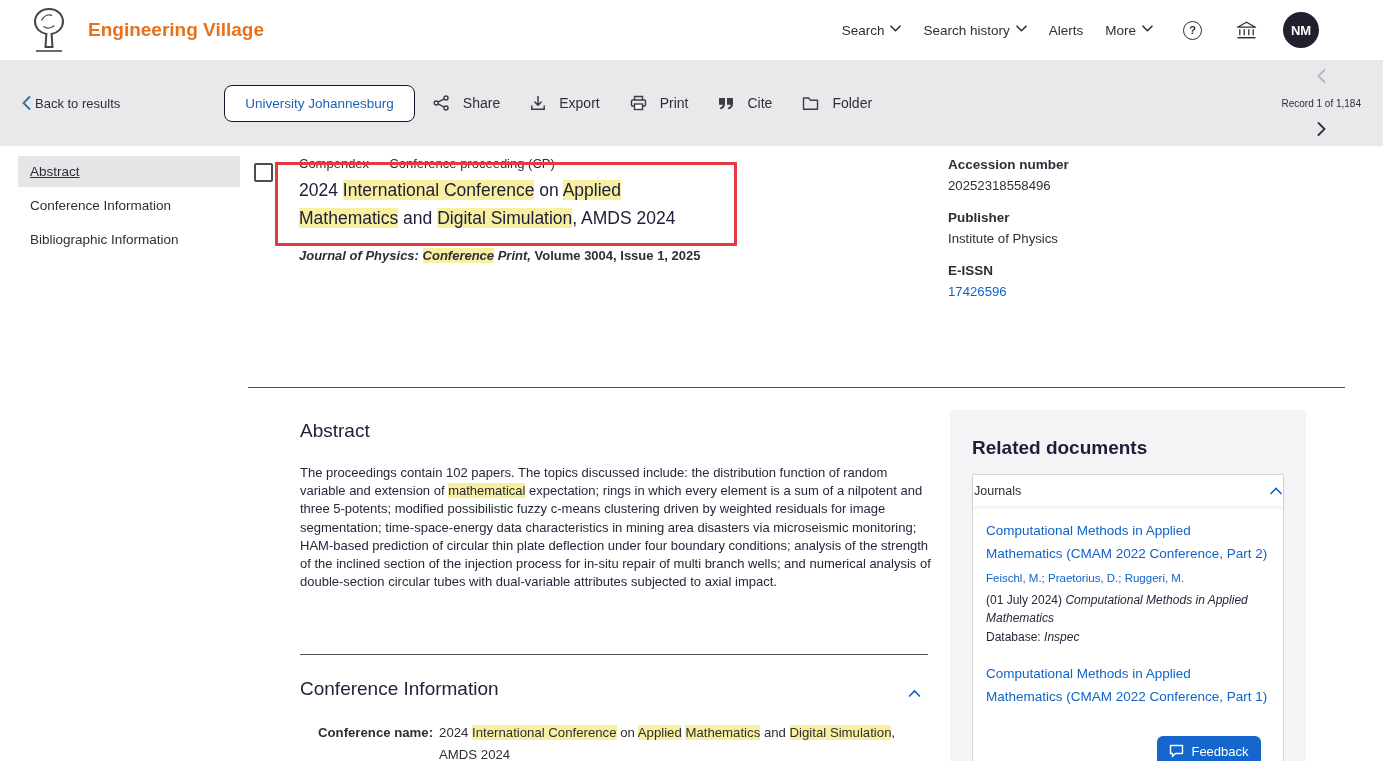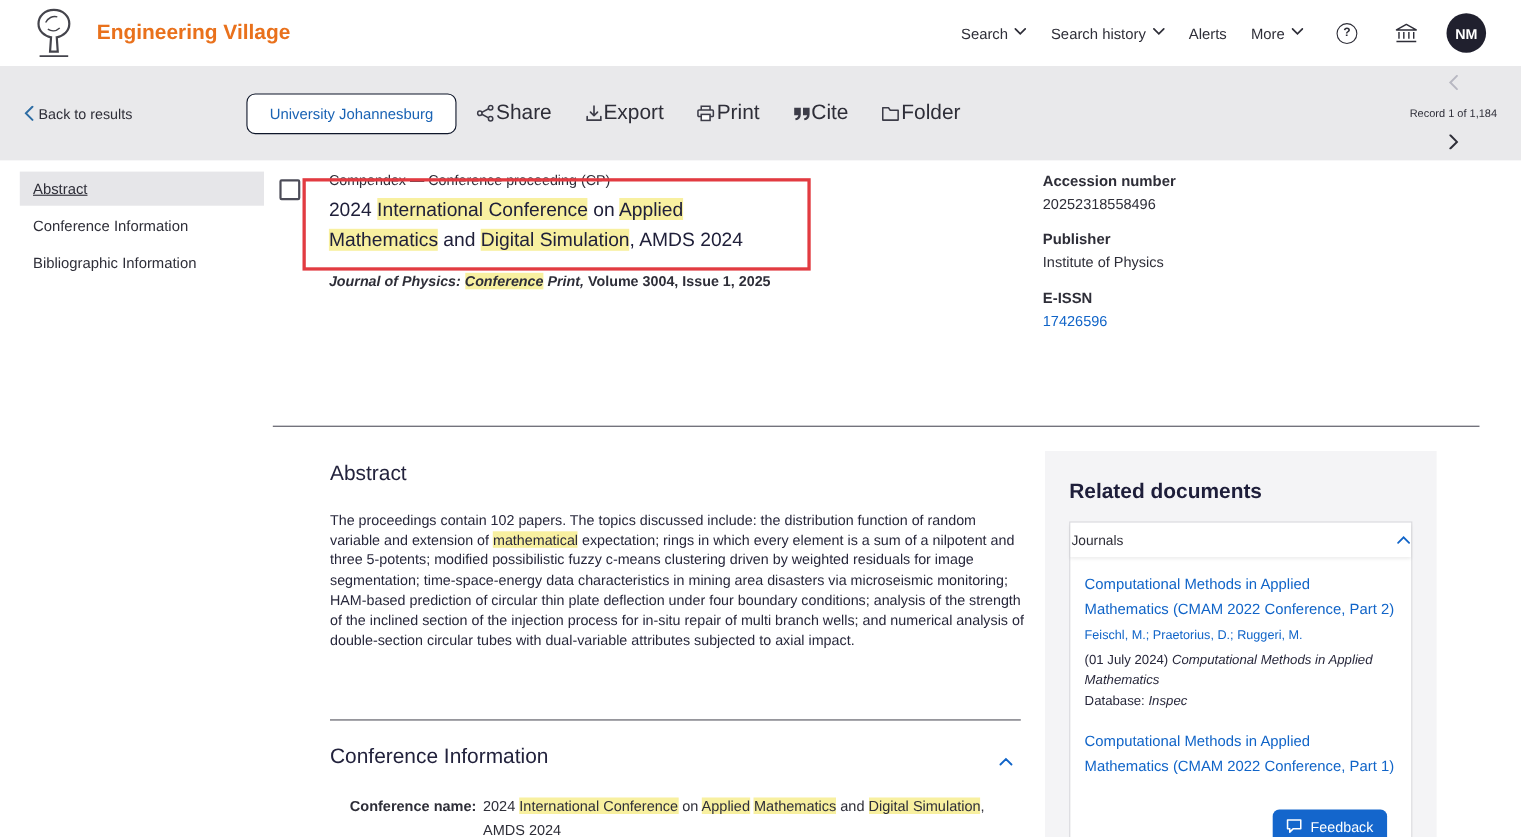--- a/index.html
+++ b/index.html
@@ -3,36 +3,36 @@
 <meta charset="utf-8">
 <style>
   * { margin:0; padding:0; box-sizing:border-box; }
   html,body { background:#fff; }
   body { font-family:"Liberation Sans", sans-serif; color:var(--navy,#2e2e38); }
   [data-interactable="true"] { cursor:pointer; }
 
   .page { position:relative; width:1383px; height:761px; overflow:hidden; background:#fff; }
 
   
-  .header { position:absolute; top:0; left:0; right:0; height:60px; background:#fff; display:flex; align-items:center; padding:0 32px 0 26px; }
+  .header { position:absolute; top:0; left:0; right:16px; height:60px; background:#fff; display:flex; align-items:center; padding:0 48px 0 26px; }
   .logo { width:46px; height:48px; display:flex; align-items:center; justify-content:center; }
   .brand { margin-left:16px; font-size:19px; font-weight:600; color:var(--brand-orange,#e9711c); }
   .topnav { margin-left:auto; display:flex; align-items:center; gap:22px; }
   .navitem { display:flex; align-items:flex-start; gap:6px; font-size:13.5px; color:var(--navy,#2e2e38); }
   .navitem svg { margin-top:2px; }
   .help { margin-left:30px; width:19px; height:19px; border:1.5px solid var(--navy,#2e2e38); border-radius:50%; display:flex; align-items:center; justify-content:center; font-size:11px; font-weight:700; }
   .inst { margin-left:34px; display:flex; align-items:center; }
   .avatar { margin-left:26px; width:36px; height:36px; border-radius:50%; background:var(--avatar-bg,#20202e); color:#fff; font-size:13px; font-weight:700; display:flex; align-items:center; justify-content:center; }
 
   
   .toolbar { position:absolute; top:60px; left:0; right:0; height:86px; background:var(--toolbar-bg,#e9e9eb); display:flex; align-items:center; padding:0 22px; }
   .back { display:flex; align-items:center; gap:4px; font-size:13px; color:var(--navy,#2e2e38); }
   .inst-btn { margin-left:104px; height:37px; padding:0 20px; background:#fff; border:1px solid #0f172a; border-radius:8px; color:#1a63b4; font-size:13.5px; display:flex; align-items:center; font-family:inherit; }
   .actions { display:flex; align-items:center; gap:30px; margin-left:18px; }
-  .action { display:flex; align-items:center; gap:1px; font-size:19px; color:var(--navy,#2e2e38); }
+  .action { display:flex; align-items:center; gap:13px; font-size:14px; color:var(--navy,#2e2e38); }
   .action svg { color:#3c3c48; }
   .recnav { margin-left:auto; display:flex; align-items:center; gap:13px; font-size:10px;flex-direction:column; }
   .recnav .chev-disabled { color:#b8b8c2; }
   .recnav .chev-active { color:#2e2e38; }
 
   
   .bodyarea { position:absolute; top:146px; left:0; right:0; bottom:0; background:#fff; }
 
   .sidebar { position:absolute; left:18px; top:10px; width:222px; }
   .side-item { padding:8px 12px; font-size:13.5px; margin-bottom:3px; }

